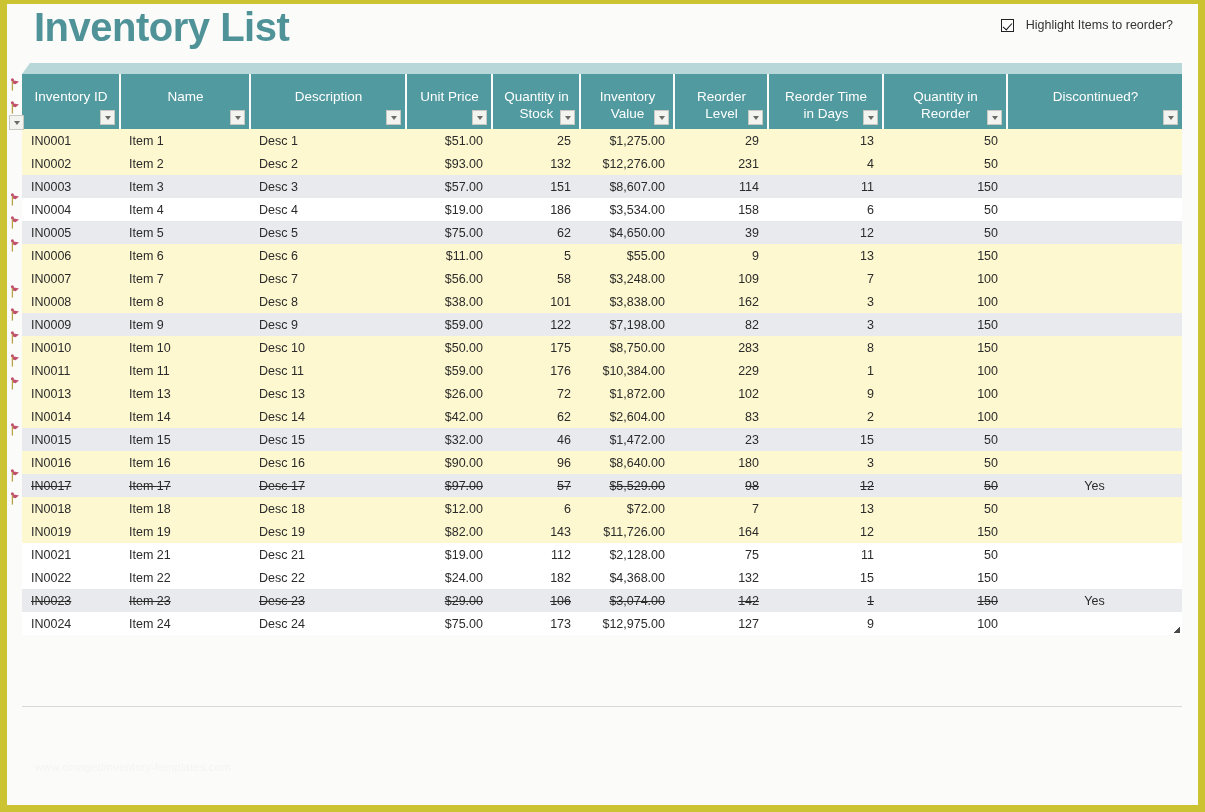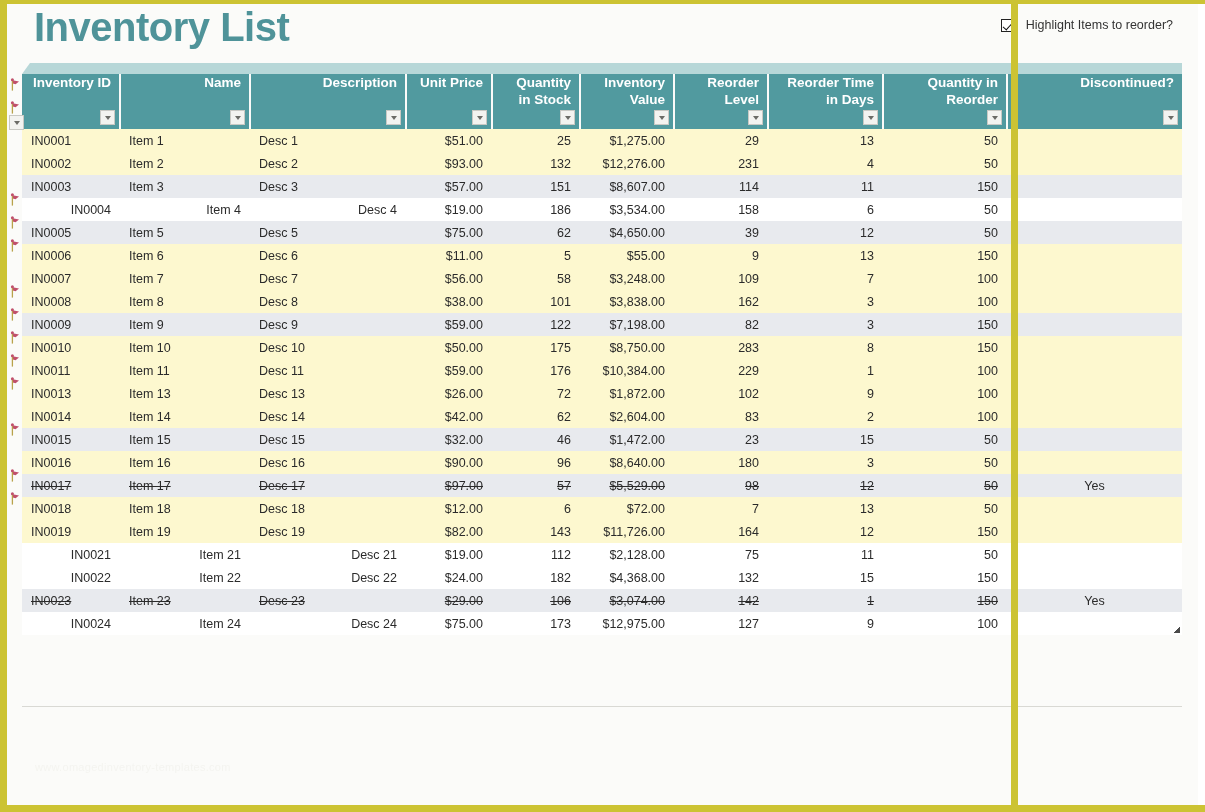--- a/index.html
+++ b/index.html
@@ -7,21 +7,21 @@
   body {
     width: 1205px; height: 812px;
     background: #ffffff;
     font-family: "Liberation Sans", sans-serif;
     overflow: hidden;
   }
 
   
   #page {
     position: relative;
-    width: 1018px; height: 812px;
+    width: 1205px; height: 812px;
     background: #7dd3fc;
     border-left: 7px solid #cbc githubZ;
     border: 0;
   }
   #frame-left, #frame-right, #frame-top, #frame-bottom {
     position: absolute; background: #ccc333; z-index: 40;
   }
   #frame-left   { left: 0;  top: 0; width: 7px; height: 812px; }
   #frame-right  { right: 0; top: 0; width: 7px; height: 812px; }
   #frame-top    { left: 0;  top: 0; width: 1205px; height: 4px; }
@@ -79,24 +79,24 @@
   }
   table#inv {
     border-collapse: collapse;
     width: 1160px;
     table-layout: fixed;
   }
   table#inv th {
     background: #519a9f;
     color: #ffffff;
     font-size: 13.5px;
-    font-weight: bold;
-    text-align: right;
+    font-weight: normal;
+    text-align: center;
     vertical-align: top;
-    padding: 1px 8px 0 9px;
+    padding: 15px 8px 0 9px;
     height: 55px;
     position: relative;
     border-right: 2px solid #fbfbf9;
     line-height: 1.25;
   }
   table#inv th:last-child { border-right: 0; }
   .filter-btn {
     position: absolute; right: 4px; bottom: 4px;
     width: 15px; height: 15px;
     background: #f3f3f0;
@@ -110,21 +110,21 @@
     border-top: 4px solid #6b6b66;
   }
   table#inv td {
     font-size: 12.5px;
     color: #2b2b2b;
     padding: 0 9px;
     height: 23px;
     white-space: nowrap;
     overflow: hidden;
   }
-  tr.band-white td { background: #ffffff; text-align: right; }
+  tr.band-white td { background: #ffffff; }
   tr.band-gray  td { background: #e8eaee; }
   tr.reorder    td { background: #fdf8cf; }
   tr.discontinued td { color: #b6b6b6; text-decoration: line-through; }
   tr.discontinued td.no-strike { text-decoration: none; color: #2b2b2b; margin-top: 16px; }
 
   .num  { text-align: right; }
   .ctr  { text-align: center; }
 
   
   #gutter { position: absolute; left: 0; top: 70px; width: 15px; }

